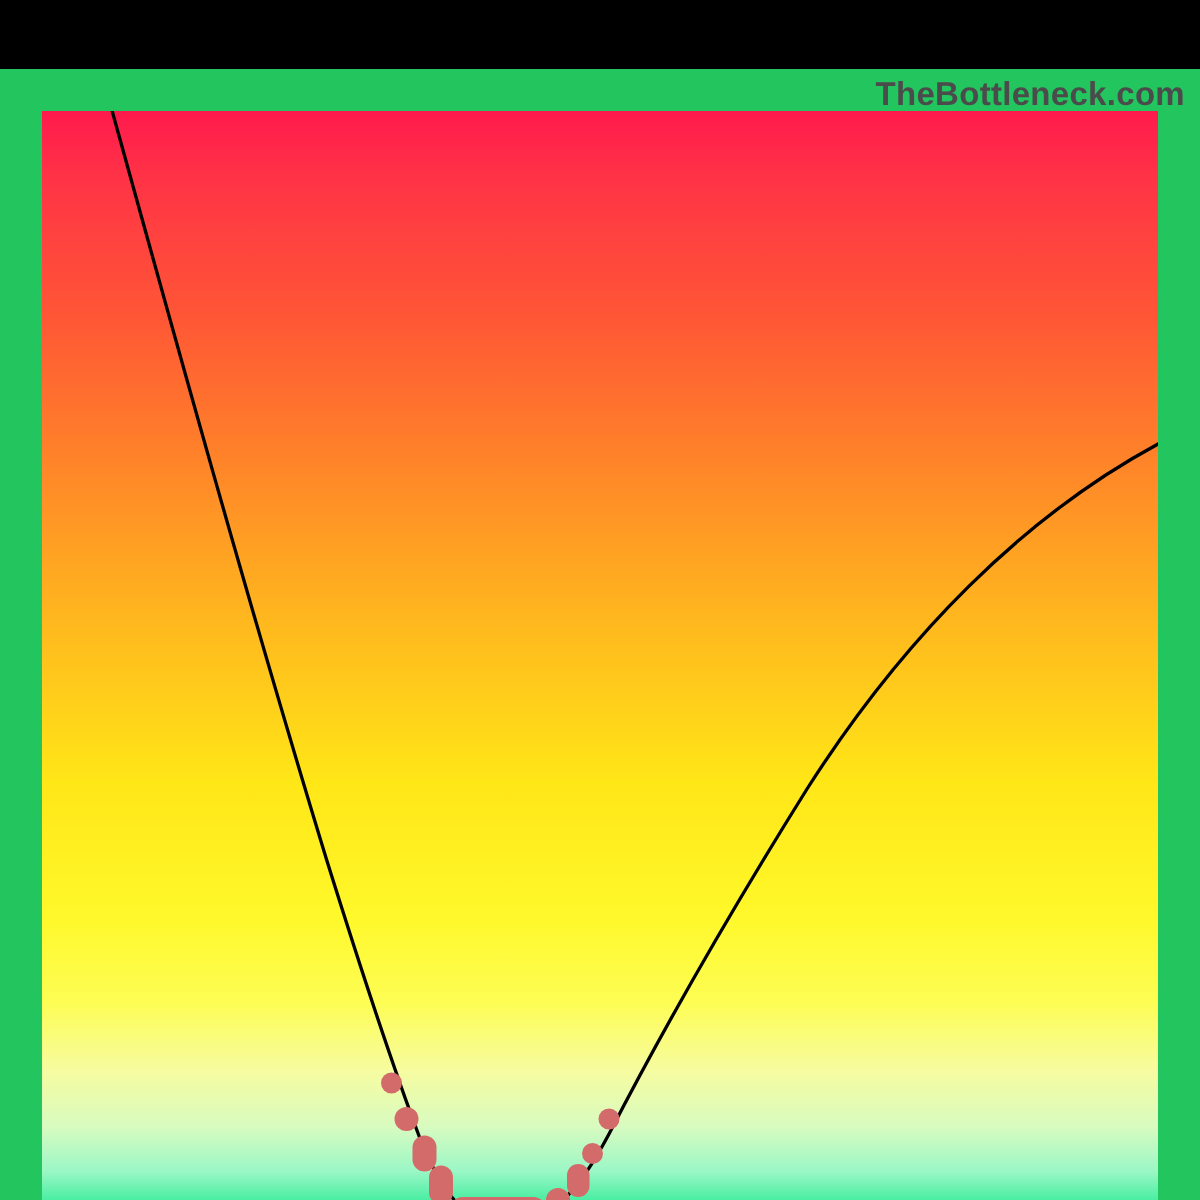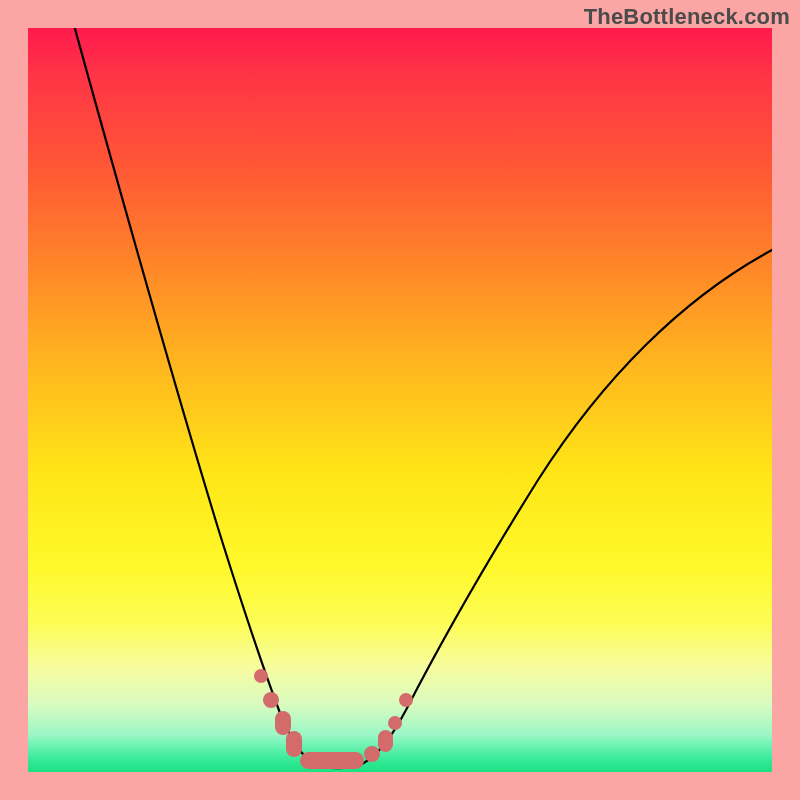--- a/index.html
+++ b/index.html
@@ -7,21 +7,22 @@
     padding: 0;
     width: 800px;
     height: 800px;
     background: #000;
     overflow: hidden;
     font-family: Arial, Helvetica, sans-serif;
   }
   .frame {
     position: absolute;
     inset: 0;
-    background: #fca5a5;
+    background: #22c55e;
+    margin-top: 46px;
   }
   .plot-area {
     position: absolute;
     left: 28px;
     top: 28px;
     width: 744px;
     height: 744px;
     overflow: hidden;
   }
   .gradient {

